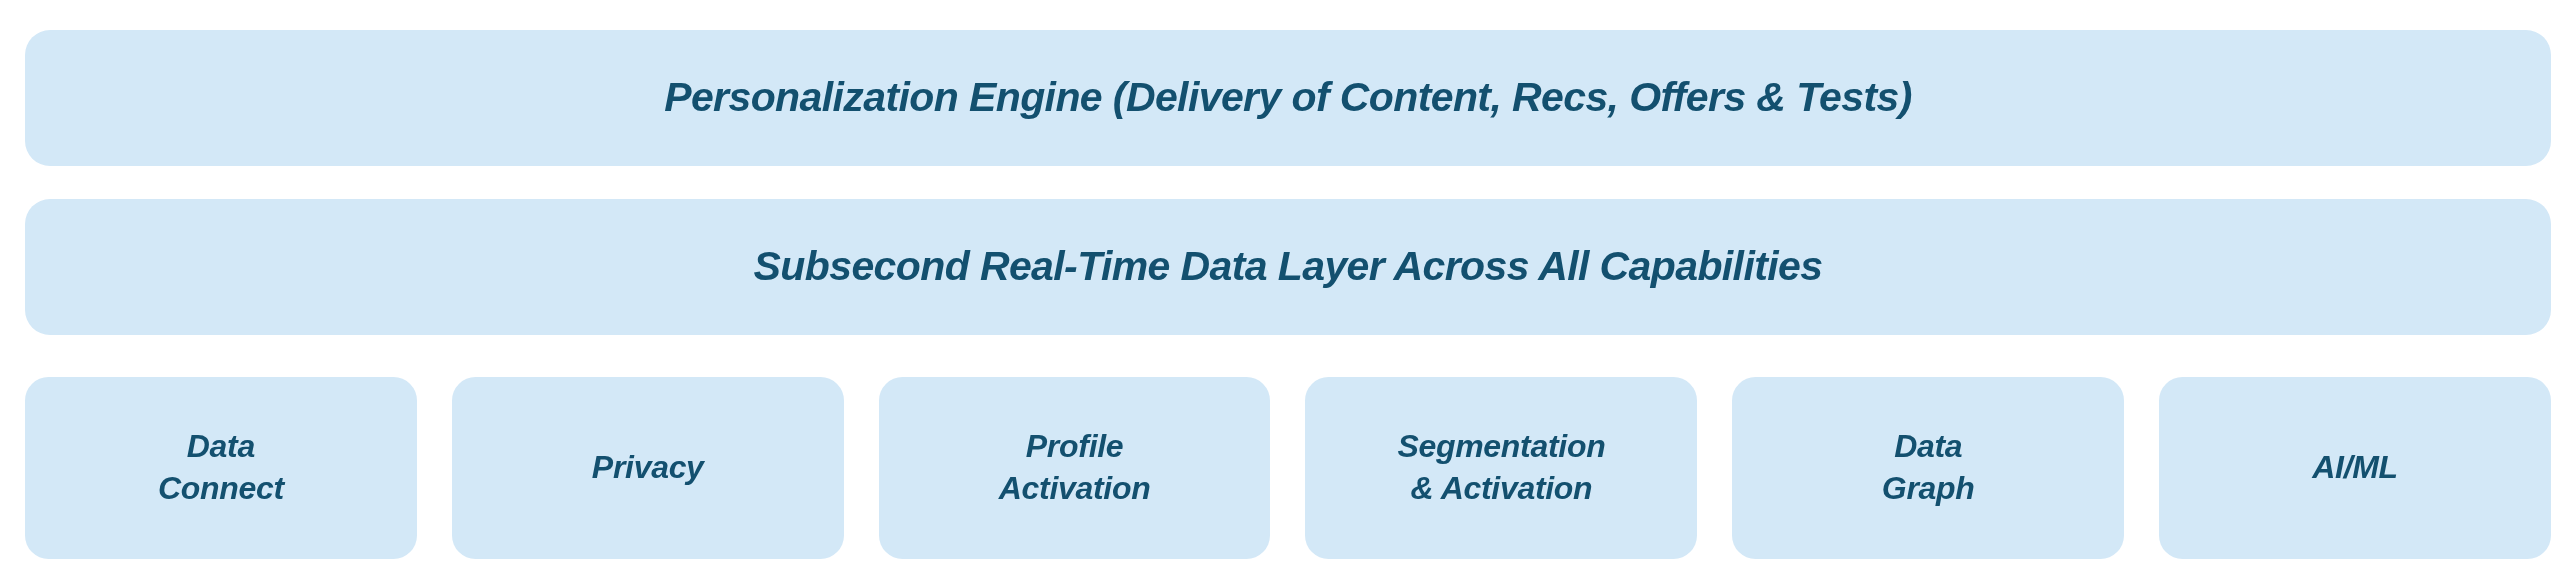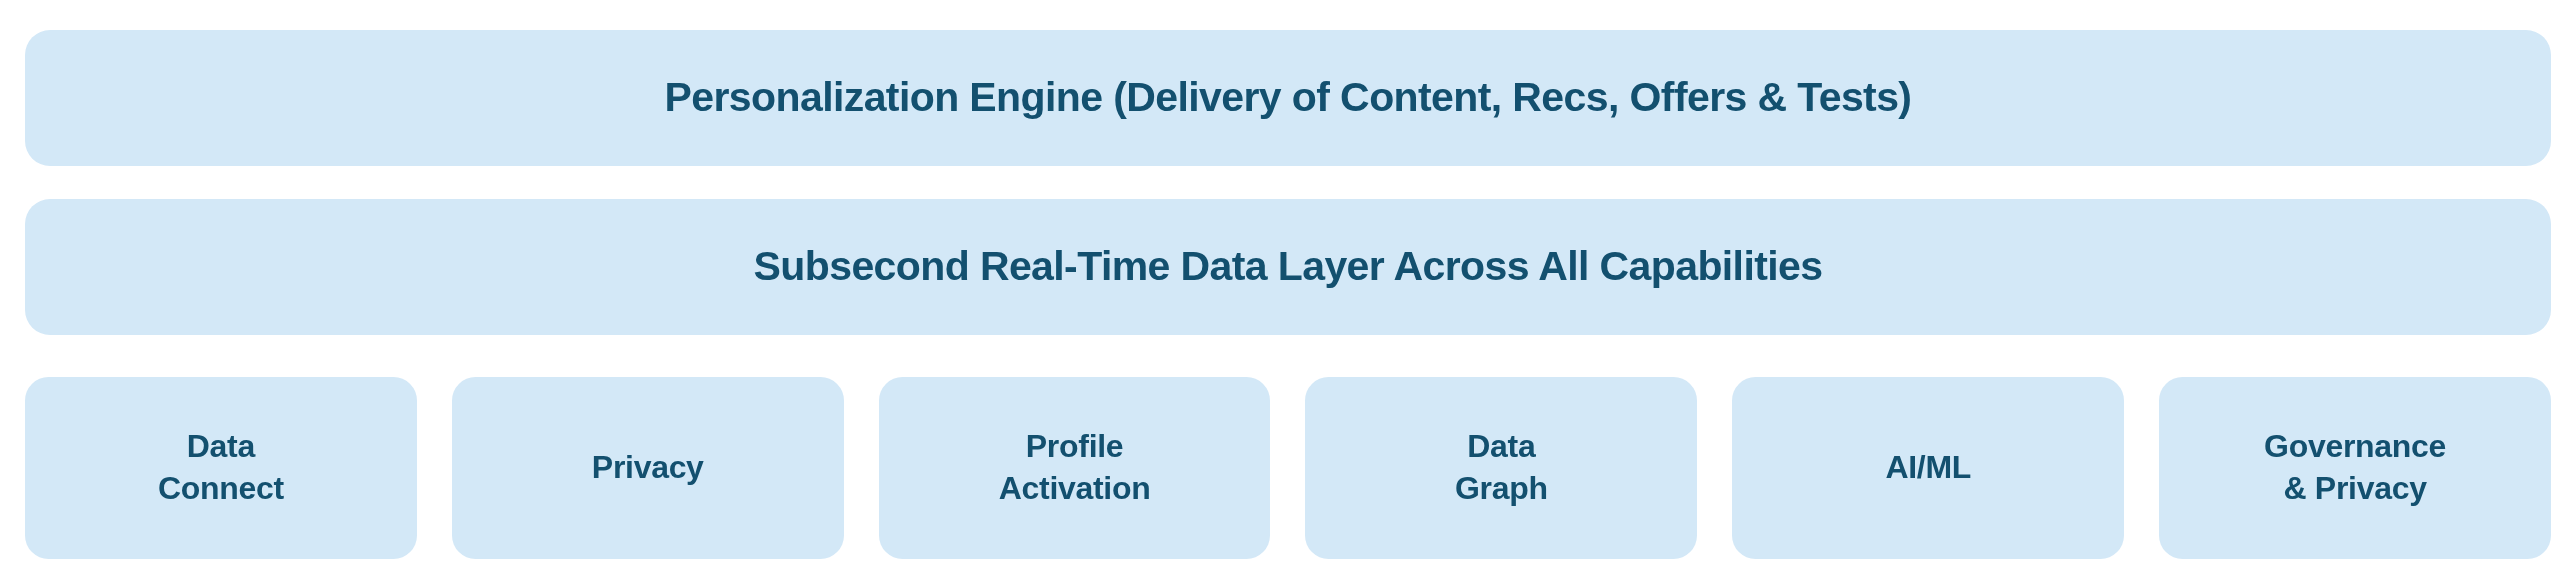--- a/index.html
+++ b/index.html
@@ -1,20 +1,20 @@
 <!DOCTYPE html>
 <html style="--bg: #ffffff; --fill: #d3e8f7; --text: #13506f;font-size:10px"><head>
 <meta charset="utf-8">
 <style>
   :root {
     --bg: #ffffff;
     --fill: #d3e8f7;
     --text: #13506f;
   }
-  * { box-sizing: border-box; }
+  * { box-sizing: border-box; font-style: italic; }
   html, body {
     margin: 0;
     padding: 0;
   }
   body {
     width: 2576px;
     height: 580px;
     background: var(--bg);
     font-family: "Liberation Sans", "DejaVu Sans", sans-serif;
     overflow: hidden;
@@ -90,26 +90,26 @@
 Connect</span>
     </div>
     <div class="capability-box">
       <span class="capability-label">Privacy</span>
     </div>
     <div class="capability-box">
       <span class="capability-label">Profile
 Activation</span>
     </div>
     <div class="capability-box">
+      <span class="capability-label">Segmentation
+&amp; Activation</span>
+    </div>
+    <div class="capability-box">
       <span class="capability-label">Data
 Graph</span>
     </div>
     <div class="capability-box">
       <span class="capability-label">AI/ML</span>
-    </div>
-    <div class="capability-box">
-      <span class="capability-label">Governance
-&amp; Privacy</span>
     </div>
   </div>
 
 </div>
 
 
 </body></html>

